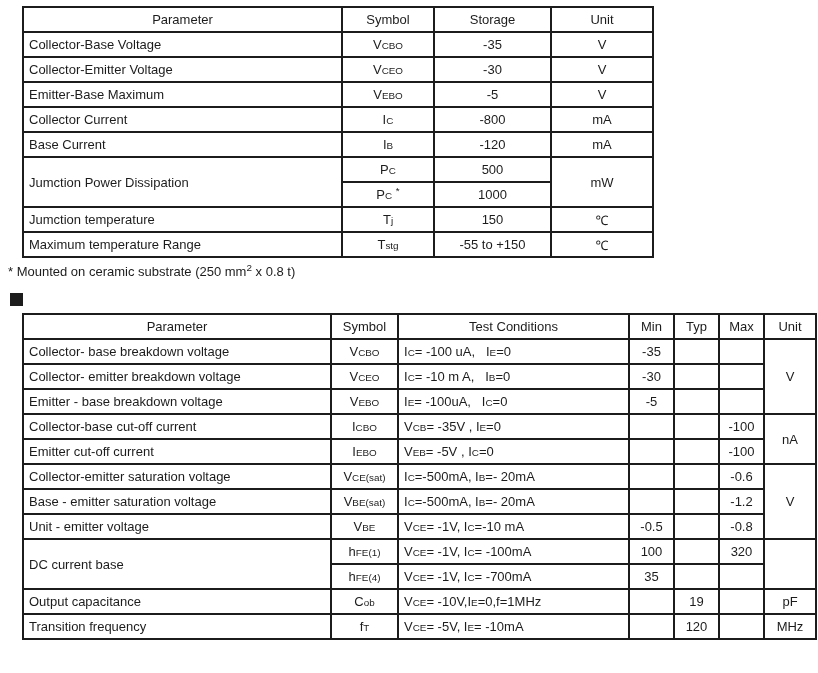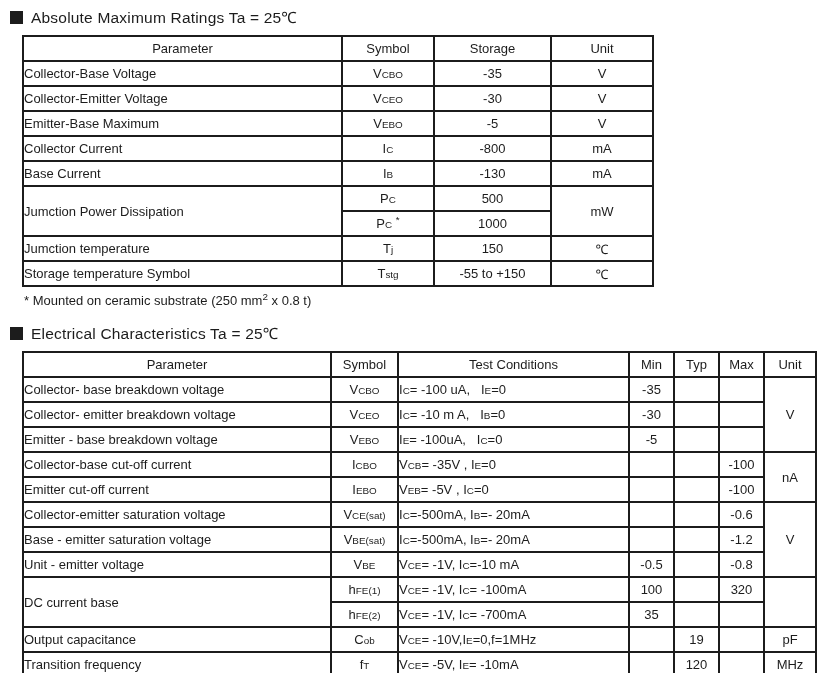--- a/index.html
+++ b/index.html
@@ -32,40 +32,36 @@
   td, th {
     border: 2px solid #1c1c1c;
     font-weight: normal;
     vertical-align: middle;
     padding: 0;
     overflow: hidden;
     white-space: nowrap;
   }
   tr { height: 25px; }
   th { text-align: center; }
-  td.left { text-align: left; }
+  td.left { text-align: left; padding-left: 5px; }
   td.center, th { text-align: center; }
 
   .sb { font-size: 0.76em; }           
   .sp { font-size: 0.76em; vertical-align: top; position: relative; top: -0.25em; } 
 
   .footnote {
-    margin: 6px 0 14px 24px;
+    margin: 6px 0 14px 8px;
     font-size: 13px;
   }
 </style>
 </head>
 <body>
 
 <div class="page">
 
-  <div class="sec-title">
-    <span class="bullet"></span>
-    <span>Absolute Maximum Ratings Ta = 25℃</span>
-  </div>
 
   <table style="width:630px;">
     <colgroup>
         <col style="width:319px">
         <col style="width:92px">
         <col style="width:117px">
         <col style="width:102px">
       </colgroup>
     <tbody>
         <tr>
@@ -94,53 +90,52 @@
     </tr>
     <tr>
       <td class="left">Collector Current</td>
       <td class="center">I<span class="sb">C</span></td>
       <td class="center">-800</td>
       <td class="center">mA</td>
     </tr>
     <tr>
       <td class="left">Base Current</td>
       <td class="center">I<span class="sb">B</span></td>
-      <td class="center">-130</td>
+      <td class="center">-120</td>
       <td class="center">mA</td>
     </tr>
     <tr>
       <td class="left" rowspan="2">Jumction Power Dissipation</td>
       <td class="center">P<span class="sb">C</span></td>
       <td class="center">500</td>
       <td class="center" rowspan="2">mW</td>
     </tr>
     <tr>
       <td class="center">P<span class="sb">C</span> <span class="sp">*</span></td>
       <td class="center">1000</td>
     </tr>
     <tr>
       <td class="left">Jumction temperature</td>
       <td class="center">T<span class="sb">j</span></td>
       <td class="center">150</td>
       <td class="center">℃</td>
     </tr>
     <tr>
-      <td class="left">Storage temperature Symbol</td>
+      <td class="left">Maximum temperature Range</td>
       <td class="center">T<span class="sb">stg</span></td>
       <td class="center">-55 to +150</td>
       <td class="center">℃</td>
     </tr>
   </tbody>
     </table>
 
   <div class="footnote">* Mounted on ceramic substrate (250 mm<span class="sp">2</span> x 0.8 t)</div>
 
   <div class="sec-title">
     <span class="bullet"></span>
-    <span>Electrical Characteristics Ta = 25℃</span>
   </div>
 
   <table style="width:793px;">
     <colgroup>
         <col style="width:308px">
         <col style="width:67px">
         <col style="width:231px">
         <col style="width:45px">
         <col style="width:45px">
         <col style="width:45px">
@@ -226,21 +221,21 @@
     <tr>
       <td class="left" rowspan="2">DC current base</td>
       <td class="center">h<span class="sb">FE(1)</span></td>
       <td class="left">V<span class="sb">CE</span>= -1V, I<span class="sb">C</span>= -100mA</td>
       <td class="center">100</td>
       <td class="center"></td>
       <td class="center">320</td>
       <td class="center" rowspan="2"></td>
     </tr>
     <tr>
-      <td class="center">h<span class="sb">FE(2)</span></td>
+      <td class="center">h<span class="sb">FE(4)</span></td>
       <td class="left">V<span class="sb">CE</span>= -1V, I<span class="sb">C</span>= -700mA</td>
       <td class="center">35</td>
       <td class="center"></td>
       <td class="center"></td>
     </tr>
     <tr>
       <td class="left">Output capacitance</td>
       <td class="center">C<span class="sb">ob</span></td>
       <td class="left">V<span class="sb">CE</span>= -10V,I<span class="sb">E</span>=0,f=1MHz</td>
       <td class="center"></td>

